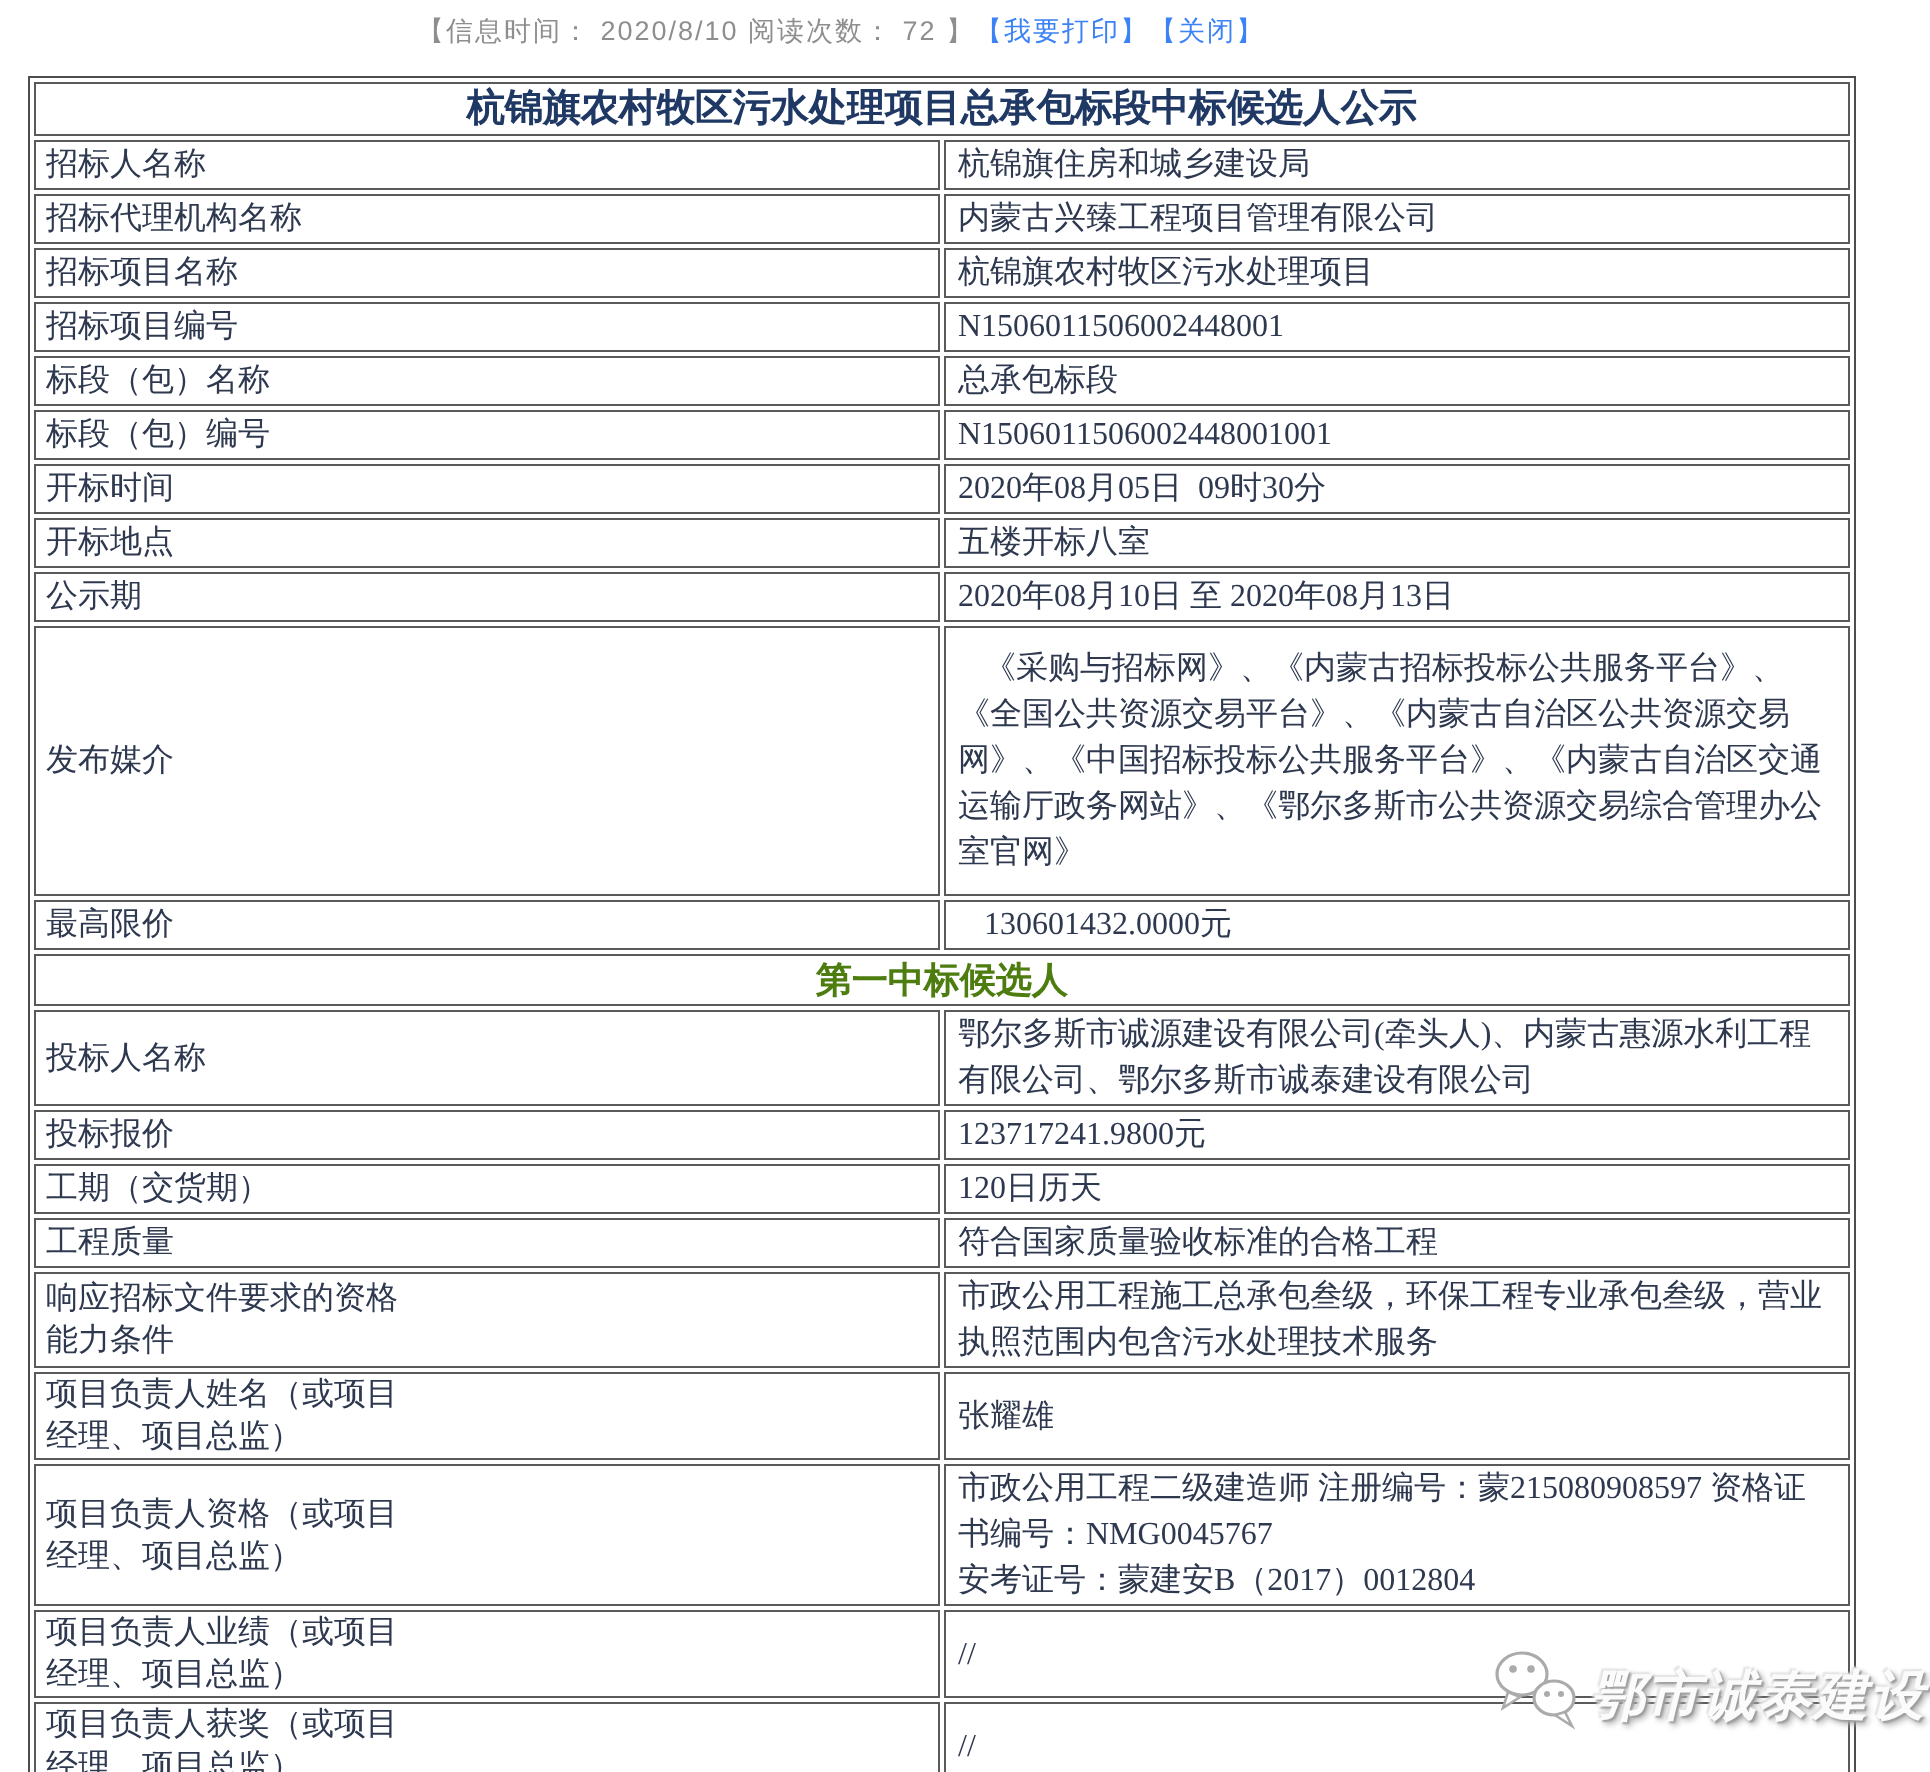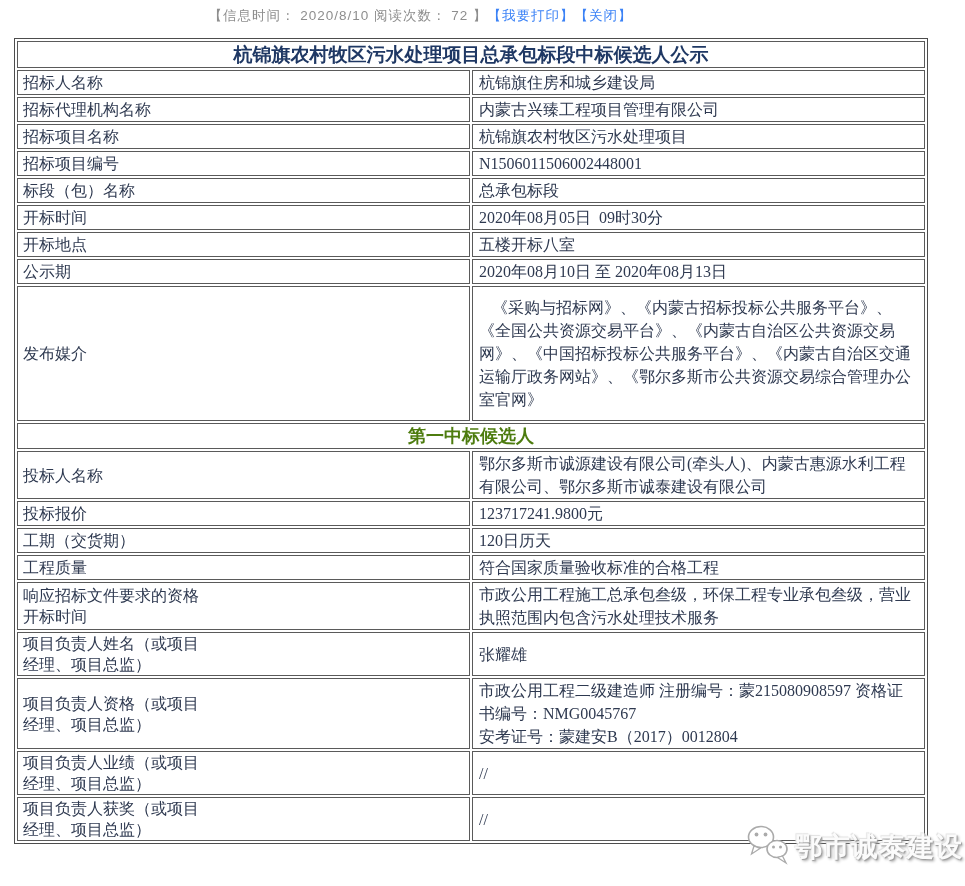--- a/index.html
+++ b/index.html
@@ -44,20 +44,21 @@
   }
   .value-cell { line-height: 23px; white-space: pre-line; }
   .value-cell.tall { padding: 9px 10px 9px 6px; margin-top: 12px; }
   .value-cell.indent { text-indent: 13px; }
 
   
   .watermark {
     position: absolute; left: 746px; top: 824px; z-index: 5;
     display: flex; align-items: center; gap: 3px;
     pointer-events: none;
+    font-style: italic;
   }
   .watermark-text {
     font-family: "Liberation Sans", "DejaVu Sans", sans-serif;
     font-size: 27px; font-weight: bold; letter-spacing: 1px;
     color: #fbfbfb;
     text-shadow: 1px 1px 1px #9c9c9c, -1px -1px 1px #e2e2e2, 2px 2px 3px #ababab;
     white-space: nowrap;
   }
 </style>
 </head>
@@ -86,34 +87,42 @@
       </tr>
       <tr>
         <td class="label-cell">招标项目编号</td>
         <td class="value-cell">N1506011506002448001</td>
       </tr>
       <tr>
         <td class="label-cell">标段（包）名称</td>
         <td class="value-cell">总承包标段</td>
       </tr>
       <tr>
+        <td class="label-cell">标段（包）编号</td>
+        <td class="value-cell">N1506011506002448001001</td>
+      </tr>
+      <tr>
         <td class="label-cell">开标时间</td>
         <td class="value-cell">2020年08月05日&nbsp; 09时30分</td>
       </tr>
       <tr>
         <td class="label-cell">开标地点</td>
         <td class="value-cell">五楼开标八室</td>
       </tr>
       <tr>
         <td class="label-cell">公示期</td>
         <td class="value-cell">2020年08月10日 至 2020年08月13日</td>
       </tr>
       <tr>
         <td class="label-cell">发布媒介</td>
         <td class="value-cell tall indent">《采购与招标网》、《内蒙古招标投标公共服务平台》、《全国公共资源交易平台》、《内蒙古自治区公共资源交易网》、《中国招标投标公共服务平台》、《内蒙古自治区交通运输厅政务网站》、《鄂尔多斯市公共资源交易综合管理办公室官网》</td>
+      </tr>
+      <tr>
+        <td class="label-cell">最高限价</td>
+        <td class="value-cell indent">130601432.0000元</td>
       </tr>
       <tr>
         <td colspan="2" class="section-cell">第一中标候选人</td>
       </tr>
       <tr>
         <td class="label-cell">投标人名称</td>
         <td class="value-cell">鄂尔多斯市诚源建设有限公司(牵头人)、内蒙古惠源水利工程有限公司、鄂尔多斯市诚泰建设有限公司</td>
       </tr>
       <tr>
         <td class="label-cell">投标报价</td>
@@ -122,21 +131,21 @@
       <tr>
         <td class="label-cell">工期（交货期）</td>
         <td class="value-cell">120日历天</td>
       </tr>
       <tr>
         <td class="label-cell">工程质量</td>
         <td class="value-cell">符合国家质量验收标准的合格工程</td>
       </tr>
       <tr>
         <td class="label-cell">响应招标文件要求的资格
-开标时间</td>
+能力条件</td>
         <td class="value-cell">市政公用工程施工总承包叁级，环保工程专业承包叁级，营业执照范围内包含污水处理技术服务</td>
       </tr>
       <tr>
         <td class="label-cell">项目负责人姓名（或项目
 经理、项目总监）</td>
         <td class="value-cell">张耀雄</td>
       </tr>
       <tr>
         <td class="label-cell">项目负责人资格（或项目
 经理、项目总监）</td>

